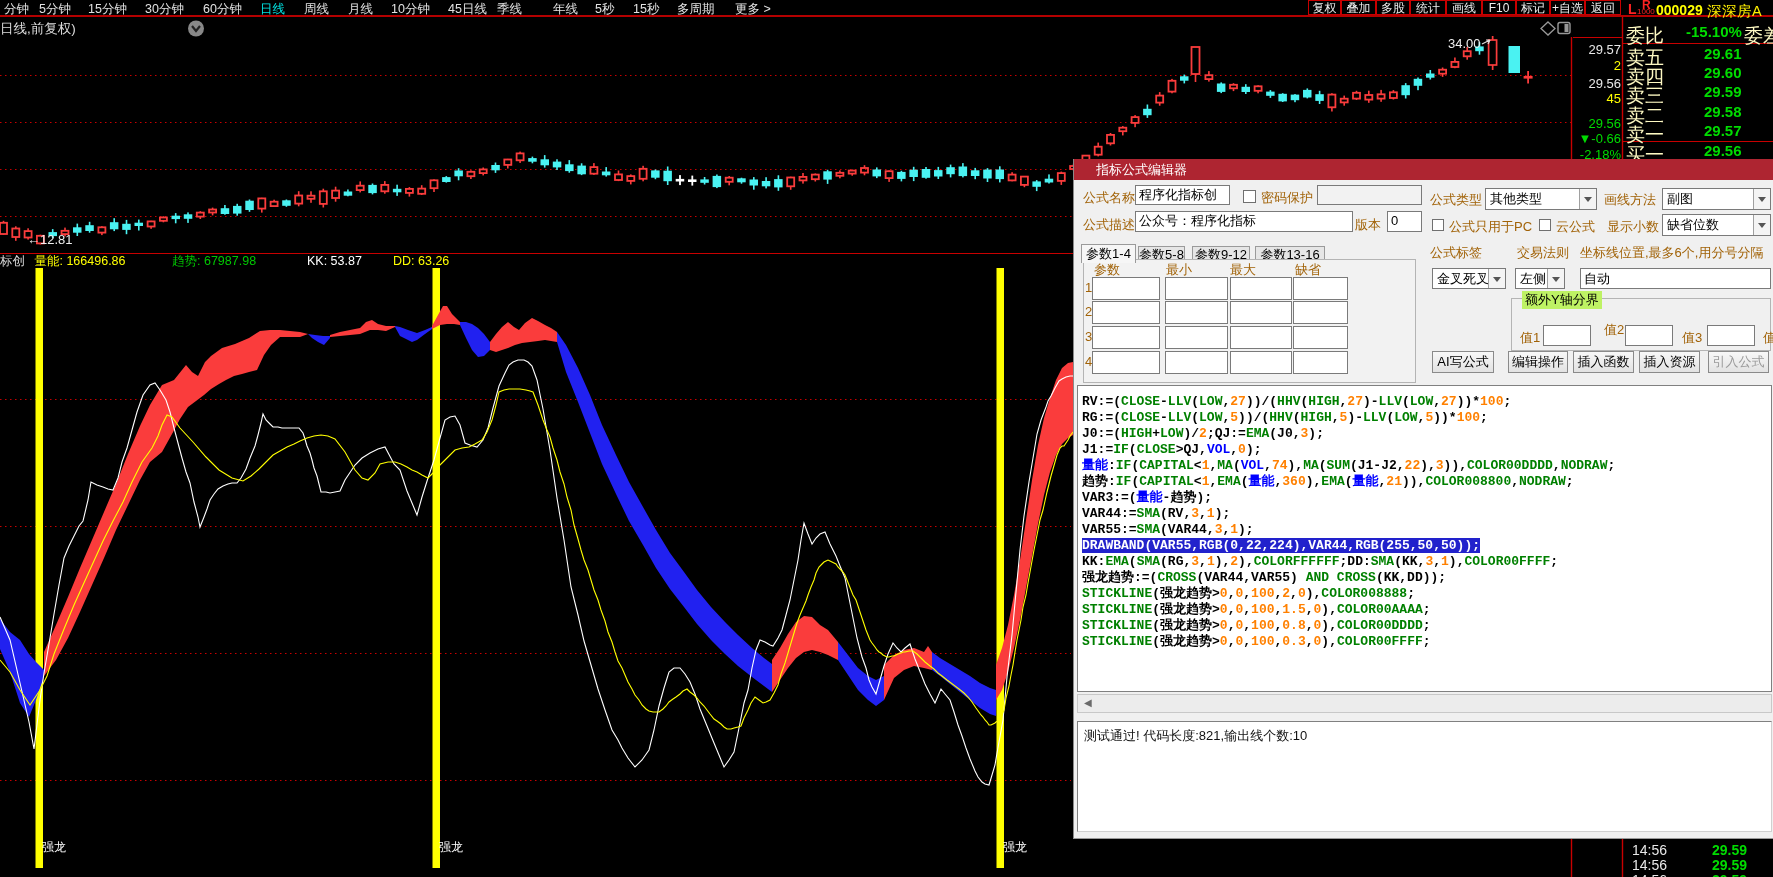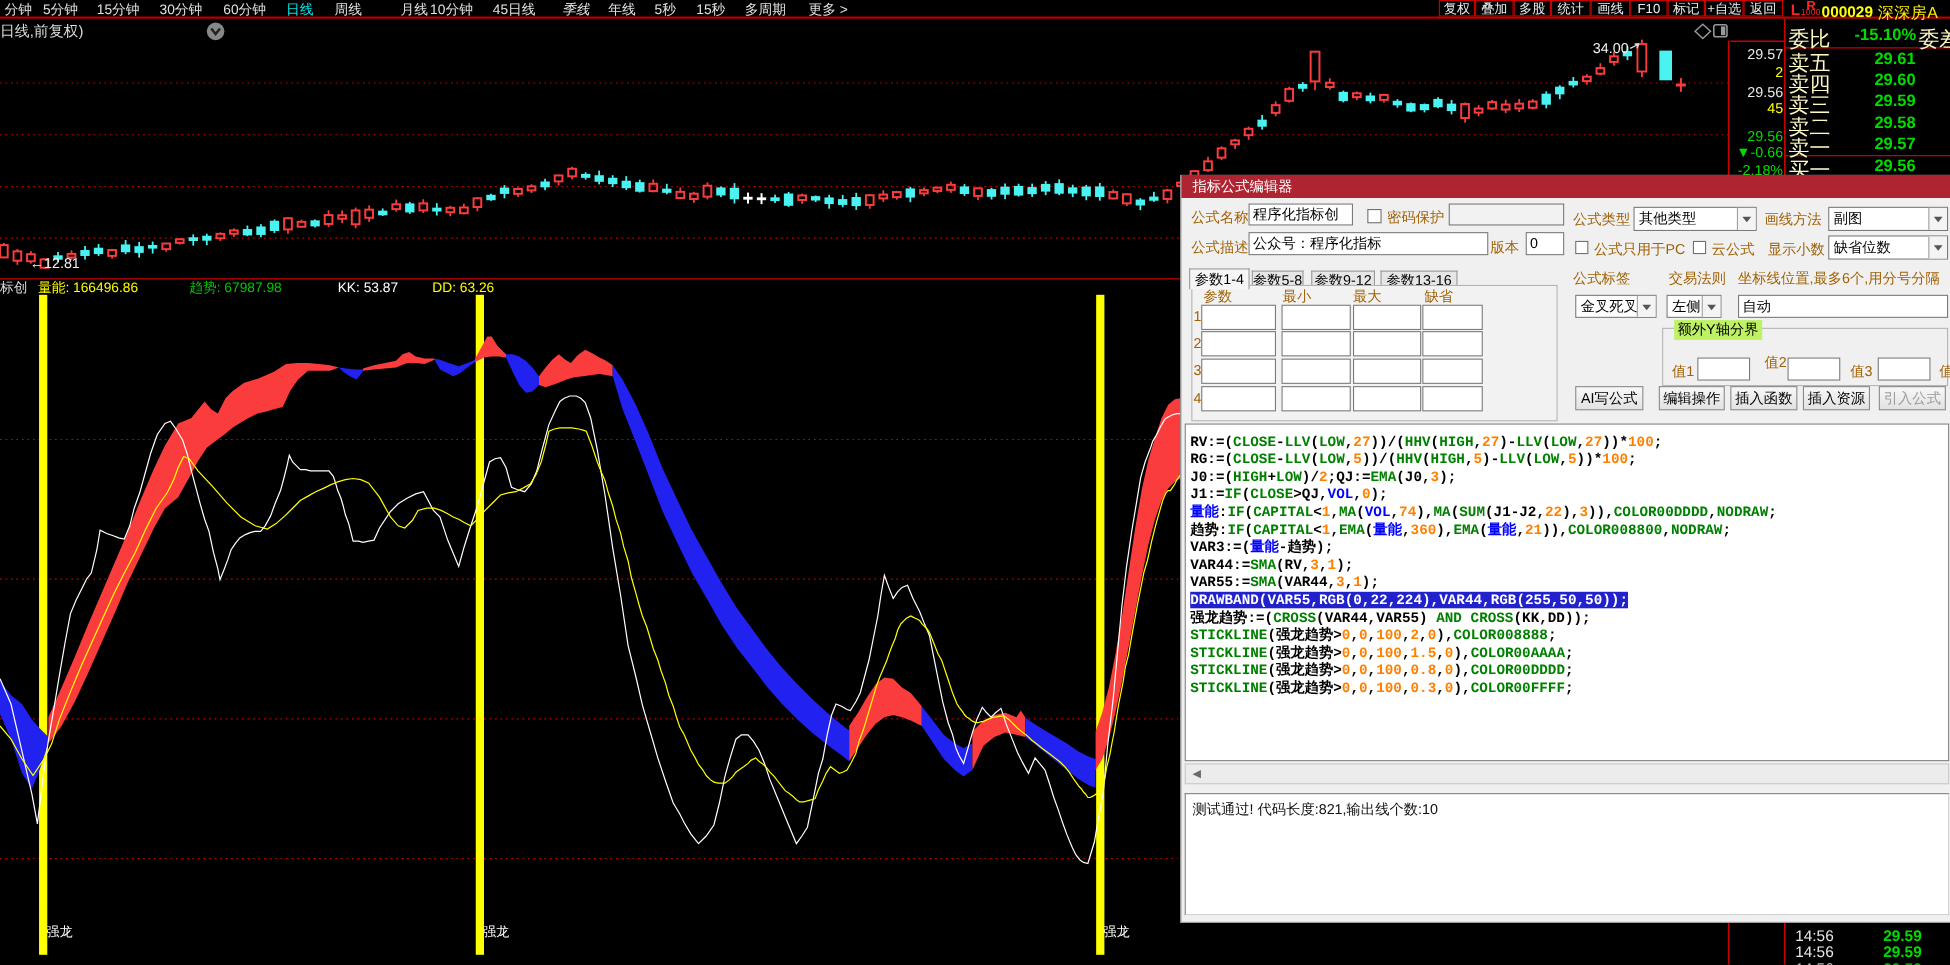--- a/index.html
+++ b/index.html
@@ -4,21 +4,21 @@
 body{width:1773px;height:877px;overflow:hidden;background:#000;font-family:"Liberation Sans",sans-serif}
 #root{position:relative;width:1773px;height:877px;background:#000;overflow:hidden}
 .ab{position:absolute}
 .mi{position:absolute;top:1px;font-size:12.5px;color:#e2e2e2;white-space:nowrap}
 .rb{position:absolute;top:0;height:15px;border:1px solid #c80000;color:#eee;font-size:12px;text-align:center;line-height:14px;white-space:nowrap}
 .ql{color:#fef9c3;font-size:19px;white-space:nowrap}
 .qv{color:#00dc00;font-size:15px;font-weight:bold}
 .pr{position:absolute;width:48px;text-align:right;font-size:13px;right:152px}
 
 #dlg{position:absolute;left:1073px;top:159px;width:700px;height:680px;background:#f0f0f0;border-left:1px solid #8a8a8a;border-bottom:1px solid #9a9a9a}
-#ttl{position:absolute;left:0;top:0;width:700px;height:21px;background:#ae2531;color:#fff;font-size:13px;line-height:21px;padding-left:10px}
+#ttl{position:absolute;left:0;top:0;width:700px;height:21px;background:#ae2531;color:#fff;font-size:13px;line-height:21px;padding-left:22px}
 .lb{position:absolute;font-size:13px;color:#a16207;white-space:nowrap}
 .inp{position:absolute;background:#fff;border:1px solid #7a7a7a;font-size:13px;color:#000;line-height:18px;padding-left:3px;white-space:nowrap;overflow:hidden}
 .cmb{position:absolute;background:#fff;border:1px solid #7a7a7a;font-size:13px;color:#000;line-height:19px;padding-left:4px;white-space:nowrap}
 .cmb .ar{position:absolute;right:0;top:0;bottom:0;width:17px;border-left:1px solid #a0a0a0;background:#f4f4f4}
 .cmb .ar:after{content:"";position:absolute;left:4px;top:8px;border:4px solid transparent;border-top:5px solid #555}
 .cb{position:absolute;width:13px;height:13px;background:#fff;border:1px solid #707070}
 .tab{position:absolute;border:1px solid #9a9a9a;border-bottom:none;background:#e6e6e6;font-size:13px;text-align:center;color:#000}
 .tab.on{background:#f6f6f6;z-index:2}
 .gb{position:absolute;border:1px solid #b4b4b4}
 .gb span{position:absolute;top:-8px;left:10px;background:#bef264;padding:0 3px;font-size:13px}
@@ -399,24 +399,24 @@
 <rect x="1558" y="22.5" width="12" height="11" rx="2" fill="none" stroke="#999999" stroke-width="1.4"></rect>
 <rect x="1564.5" y="24" width="4" height="8" fill="#999999"></rect>
 </svg>
 <span class="mi" style="left:4px;">分钟</span>
 <span class="mi" style="left:39px;">5分钟</span>
 <span class="mi" style="left:88px;">15分钟</span>
 <span class="mi" style="left:145px;">30分钟</span>
 <span class="mi" style="left:203px;">60分钟</span>
 <span class="mi" style="left:260px;color:#00e5e5">日线</span>
 <span class="mi" style="left:304px;">周线</span>
-<span class="mi" style="left:364px;">月线</span>
+<span class="mi" style="left:348px;">月线</span>
 <span class="mi" style="left:391px;">10分钟</span>
 <span class="mi" style="left:448px;">45日线</span>
-<span class="mi" style="left:511px;font-style:italic;">季线</span>
+<span class="mi" style="left:497px;">季线</span>
 <span class="mi" style="left:553px;">年线</span>
 <span class="mi" style="left:595px;">5秒</span>
 <span class="mi" style="left:633px;">15秒</span>
 <span class="mi" style="left:677px;">多周期</span>
 <span class="mi" style="left:735px;">更多 &gt;</span>
 <div class="rb" style="left:1308px;width:33px">复权</div>
 <div class="rb" style="left:1341px;width:35px">叠加</div>
 <div class="rb" style="left:1376px;width:34px">多股</div>
 <div class="rb" style="left:1410px;width:36px">统计</div>
 <div class="rb" style="left:1446px;width:36px">画线</div>
@@ -532,20 +532,21 @@
         <div>RV:=(<i class="g">CLOSE</i>-<i class="g">LLV</i>(<i class="g">LOW</i>,<i class="o">27</i>))/(<i class="g">HHV</i>(<i class="g">HIGH</i>,<i class="o">27</i>)-<i class="g">LLV</i>(<i class="g">LOW</i>,<i class="o">27</i>))*<i class="o">100</i>;</div>
         <div>RG:=(<i class="g">CLOSE</i>-<i class="g">LLV</i>(<i class="g">LOW</i>,<i class="o">5</i>))/(<i class="g">HHV</i>(<i class="g">HIGH</i>,<i class="o">5</i>)-<i class="g">LLV</i>(<i class="g">LOW</i>,<i class="o">5</i>))*<i class="o">100</i>;</div>
         <div>J0:=(<i class="g">HIGH</i>+<i class="g">LOW</i>)/<i class="o">2</i>;QJ:=<i class="g">EMA</i>(J0,<i class="o">3</i>);</div>
         <div>J1:=<i class="g">IF</i>(<i class="g">CLOSE</i>&gt;QJ,<i class="bl">VOL</i>,<i class="o">0</i>);</div>
         <div><i class="bl">量能</i>:<i class="g">IF</i>(<i class="g">CAPITAL</i>&lt;<i class="o">1</i>,<i class="g">MA</i>(<i class="bl">VOL</i>,<i class="o">74</i>),<i class="g">MA</i>(<i class="g">SUM</i>(J1-J2,<i class="o">22</i>),<i class="o">3</i>)),<i class="g">COLOR00DDDD</i>,<i class="g">NODRAW</i>;</div>
         <div>趋势:<i class="g">IF</i>(<i class="g">CAPITAL</i>&lt;<i class="o">1</i>,<i class="g">EMA</i>(<i class="bl">量能</i>,<i class="o">360</i>),<i class="g">EMA</i>(<i class="bl">量能</i>,<i class="o">21</i>)),<i class="g">COLOR008800</i>,<i class="g">NODRAW</i>;</div>
         <div>VAR3:=(<i class="bl">量能</i>-趋势);</div>
         <div>VAR44:=<i class="g">SMA</i>(RV,<i class="o">3</i>,<i class="o">1</i>);</div>
         <div>VAR55:=<i class="g">SMA</i>(VAR44,<i class="o">3</i>,<i class="o">1</i>);</div>
         <div><span class="sel"><i class="g">DRAWBAND</i>(VAR55,<i class="g">RGB</i>(<i class="o">0</i>,<i class="o">22</i>,<i class="o">224</i>),VAR44,<i class="g">RGB</i>(<i class="o">255</i>,<i class="o">50</i>,<i class="o">50</i>));</span></div>
+        <div>KK:<i class="g">EMA</i>(<i class="g">SMA</i>(RG,<i class="o">3</i>,<i class="o">1</i>),<i class="o">2</i>),<i class="g">COLORFFFFFF</i>;DD:<i class="g">SMA</i>(KK,<i class="o">3</i>,<i class="o">1</i>),<i class="g">COLOR00FFFF</i>;</div>
         <div>强龙趋势:=(<i class="g">CROSS</i>(VAR44,VAR55) <i class="g">AND</i> <i class="g">CROSS</i>(KK,DD));</div>
         <div><i class="g">STICKLINE</i>(强龙趋势&gt;<i class="o">0</i>,<i class="o">0</i>,<i class="o">100</i>,<i class="o">2</i>,<i class="o">0</i>),<i class="g">COLOR008888</i>;</div>
         <div><i class="g">STICKLINE</i>(强龙趋势&gt;<i class="o">0</i>,<i class="o">0</i>,<i class="o">100</i>,<i class="o">1.5</i>,<i class="o">0</i>),<i class="g">COLOR00AAAA</i>;</div>
         <div><i class="g">STICKLINE</i>(强龙趋势&gt;<i class="o">0</i>,<i class="o">0</i>,<i class="o">100</i>,<i class="o">0.8</i>,<i class="o">0</i>),<i class="g">COLOR00DDDD</i>;</div>
         <div><i class="g">STICKLINE</i>(强龙趋势&gt;<i class="o">0</i>,<i class="o">0</i>,<i class="o">100</i>,<i class="o">0.3</i>,<i class="o">0</i>),<i class="g">COLOR00FFFF</i>;</div>
       </div>
 <div id="sb">
         <span style="position:absolute;left:6px;top:2px;font-size:10px;color:#6a6a6a">◀</span>
       </div>
 <div id="msg">测试通过! 代码长度:821,输出线个数:10</div>

